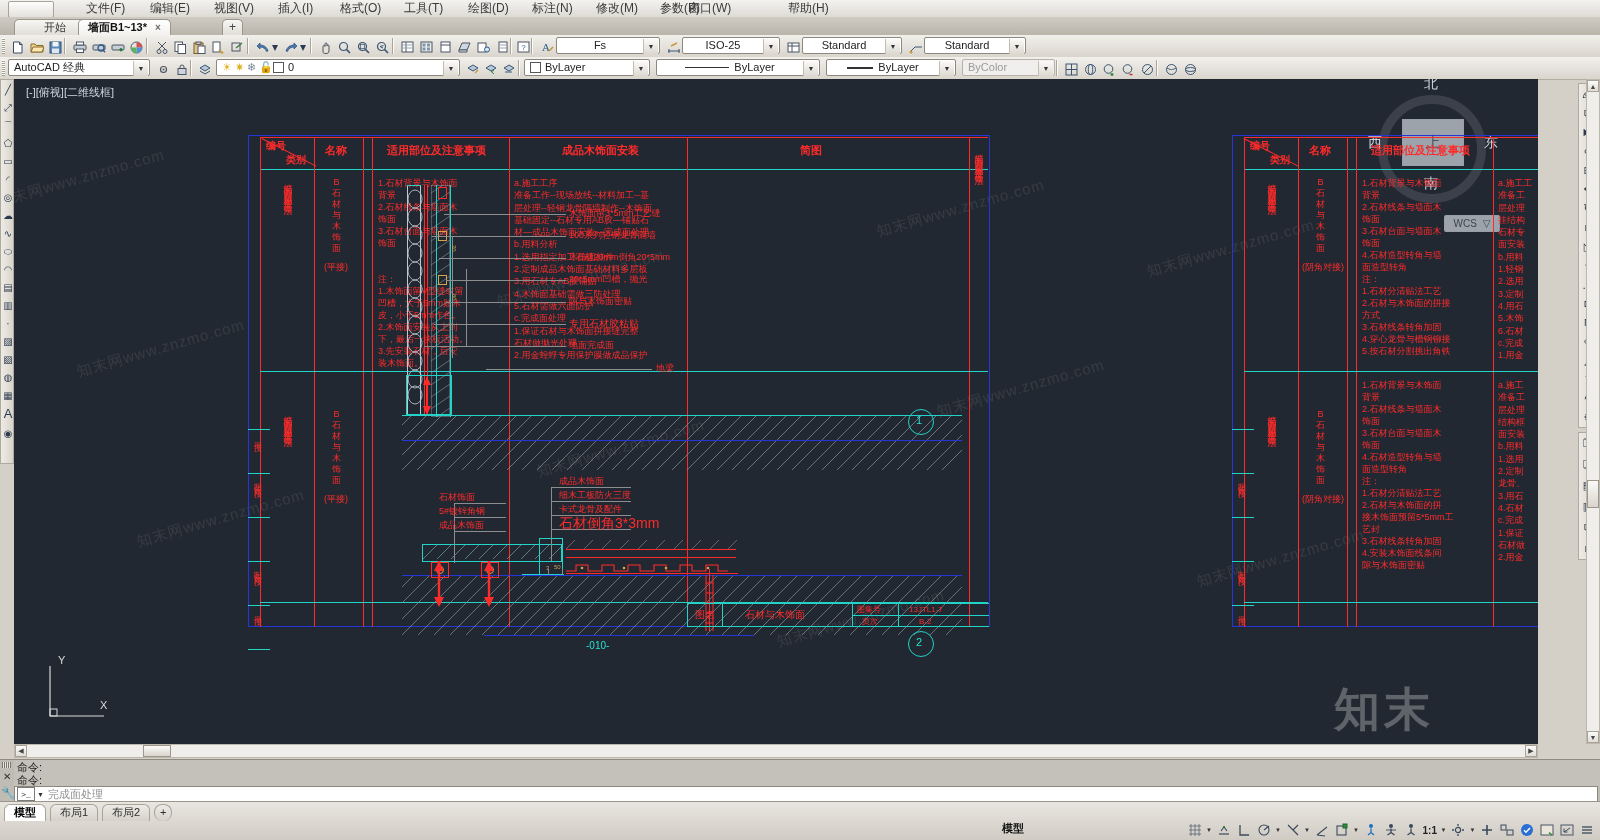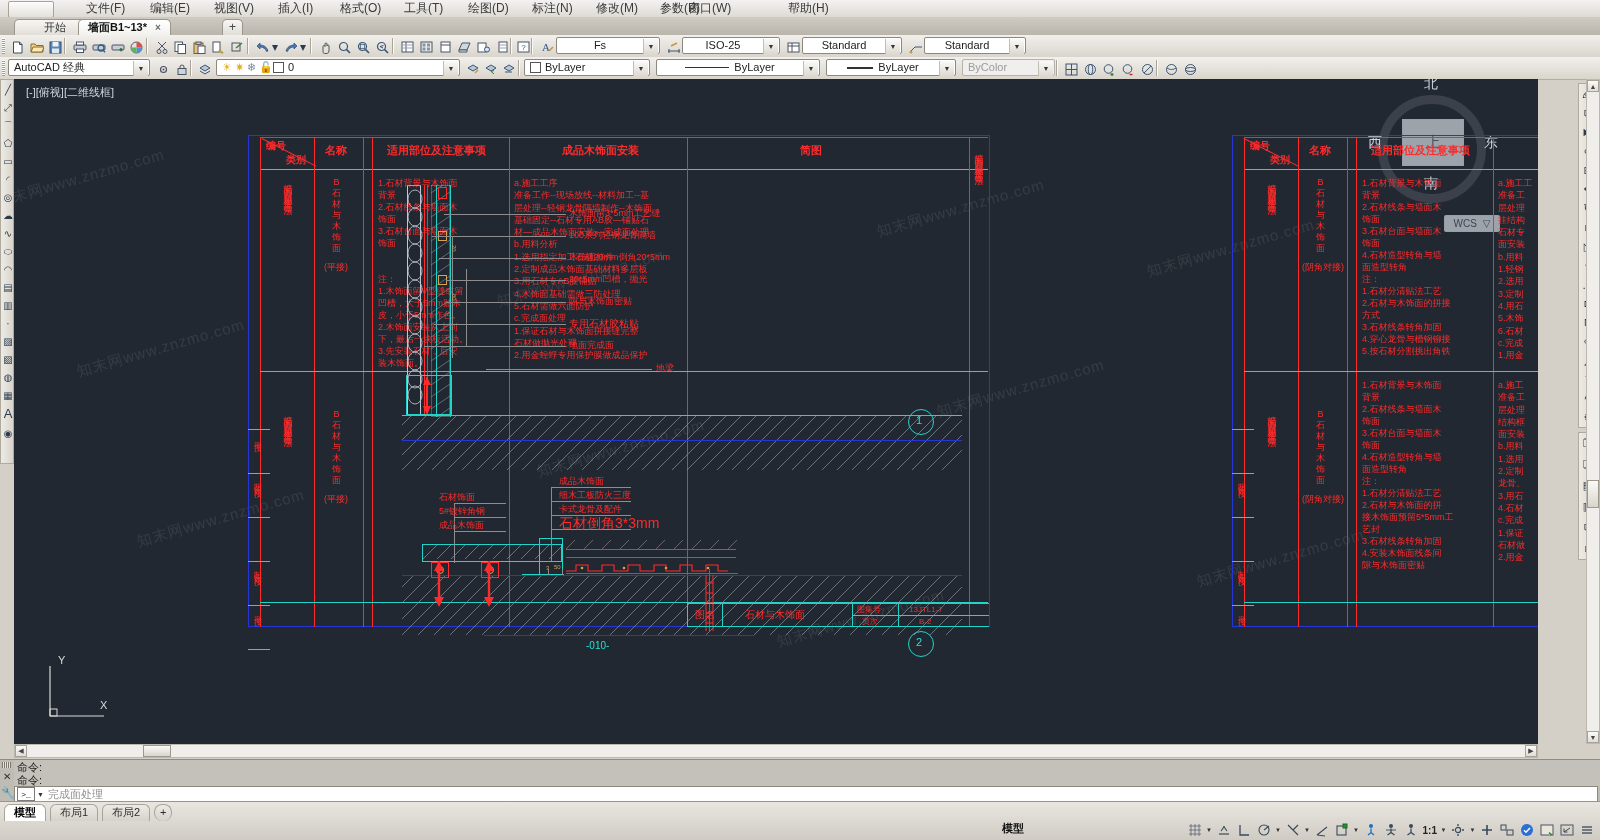--- a/index.html
+++ b/index.html
@@ -1157,20 +1157,21 @@
     <div class="ucs">
       <svg width="70" height="70" viewBox="0 0 70 70">
         <line x1="8" y1="62" x2="8" y2="12" stroke="#d8d8d8" stroke-width="1.2"></line>
         <line x1="8" y1="62" x2="62" y2="62" stroke="#d8d8d8" stroke-width="1.2"></line>
         <rect x="8" y="55" width="7" height="7" fill="none" stroke="#d8d8d8" stroke-width="1"></rect>
         <text x="16" y="10" font-size="11" fill="#d8d8d8" font-family="Liberation Sans">Y</text>
         <text x="58" y="55" font-size="11" fill="#d8d8d8" font-family="Liberation Sans">X</text>
       </svg>
     </div>
 
+    <div class="bigwm" style="left:1320px;top:600px">知末</div>
   </div>
 
   <div class="idwm" style="left:1228px;top:768px">ID: 277976981</div>
 
   <div class="vscroll">
     <div class="sbtn" style="left:0;top:0;width:12px;height:12px">▲</div>
     <div class="sthumb" style="left:0;top:400px;width:12px;height:28px"></div>
     <div class="sbtn" style="left:0;bottom:0;width:12px;height:12px">▼</div>
   </div>
   <div class="hscroll">

